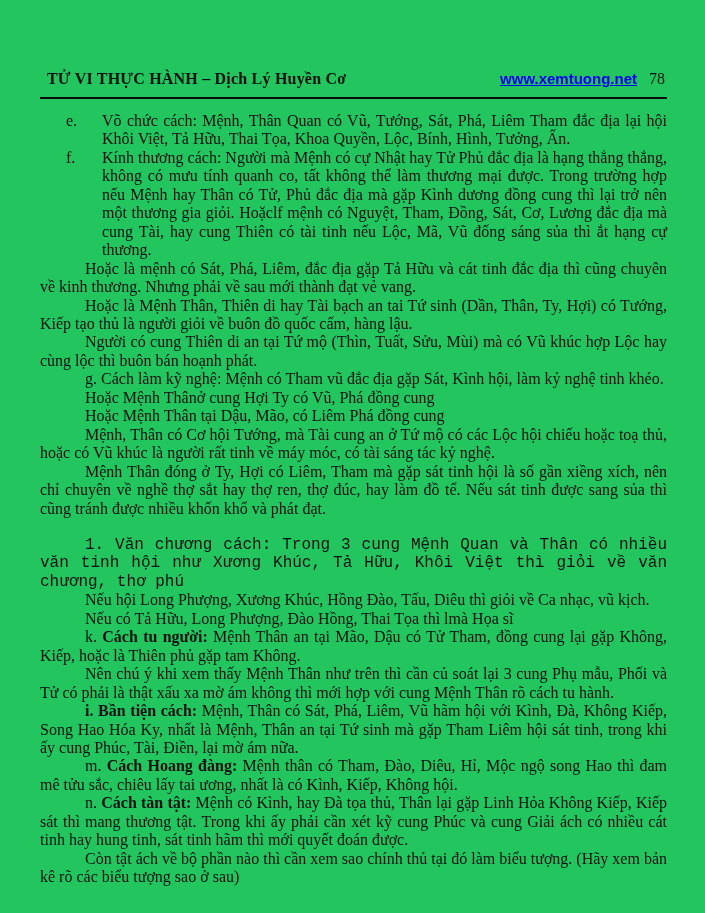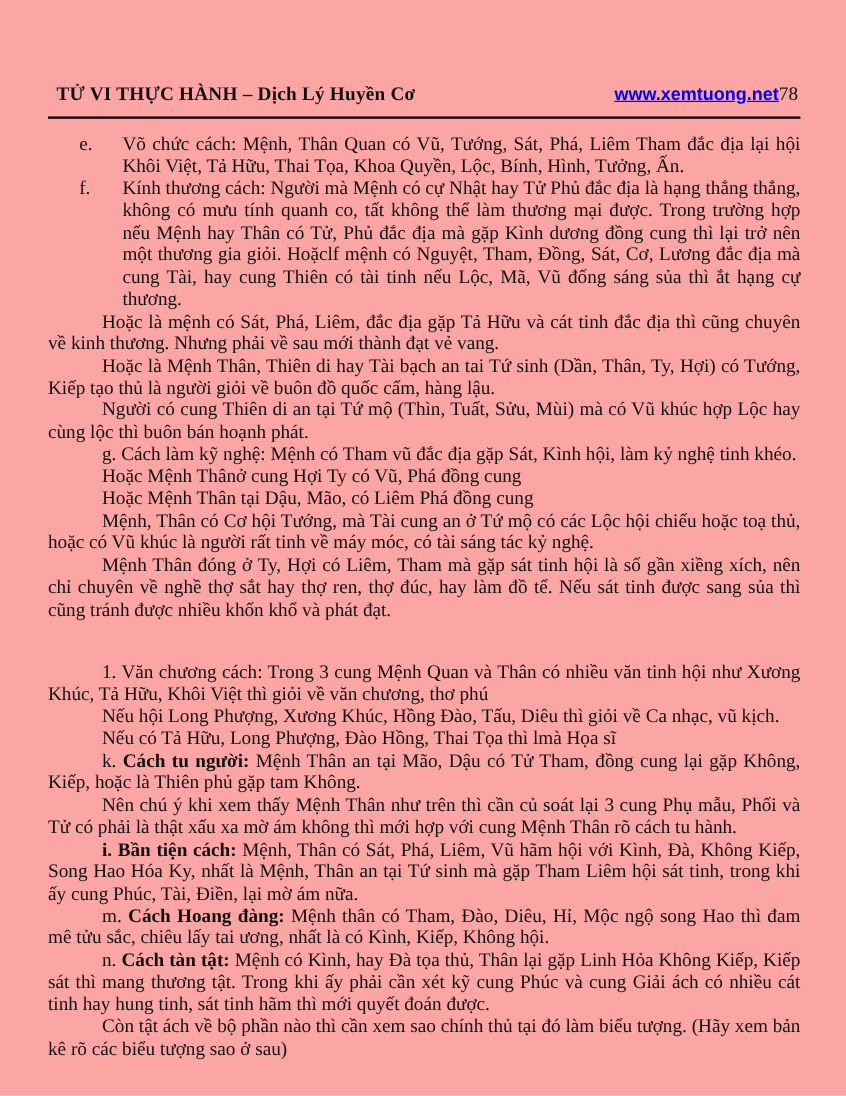--- a/index.html
+++ b/index.html
@@ -1,40 +1,40 @@
 <!DOCTYPE html>
 <html><head>
 <meta charset="utf-8">
 <style>
   html, body { margin: 0; padding: 0; background: #e8e8e8; }
   .page {
     position: relative;
     width: 705px;
     height: 913px;
     margin: 0 auto;
-    background: #fca5a5;
+    background: #22c55e;
     box-sizing: border-box;
     padding: 42px 38px 0 40px;
     font-family: "Liberation Serif", "DejaVu Serif", serif;
     color: #111111;
     overflow: hidden;
   }
   .header {
     display: flex;
     justify-content: space-between;
     align-items: baseline;
     padding: 0 2px 0 7px;
   }
   .doc-title {
     font-size: 16px;
     font-weight: bold;
     letter-spacing: 0.2px;
     white-space: nowrap;
   }
-  .header-right { display: flex; align-items: baseline; }
+  .header-right { display: flex; align-items: baseline; gap: 12px; }
   .site-link {
     font-family: "Liberation Sans", "DejaVu Sans", sans-serif;
     font-weight: bold;
     font-size: 15px;
     color: #0000ee;
     text-decoration: underline;
     cursor: pointer;
     white-space: nowrap;
   }
   .page-num { font-size: 16px; color: #111111; margin-top: 28px; }
@@ -52,21 +52,21 @@
     position: relative;
     padding-left: 62px;
     text-align: justify;
   }
   .li .marker { position: absolute; left: 26px; top: 0; }
   .para {
     margin: 0;
     text-indent: 45px;
     text-align: justify;
   }
-  .para.gap-before { margin-top: 34px; }
+  .para.gap-before { margin-top: 18px; font-family: Liberation Mono, monospace; }
   .b { font-weight: bold; }
 </style>
 </head>
 <body>
 
 <div class="page">
 
   <div class="header">
     <span class="doc-title">TỬ VI THỰC HÀNH – Dịch Lý Huyền Cơ</span>
     <span class="header-right">

